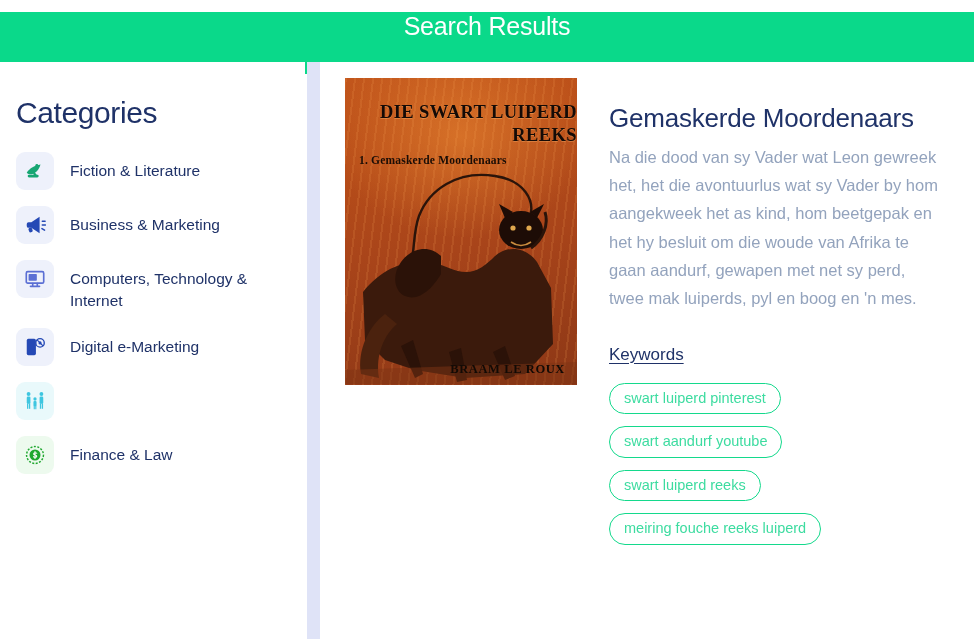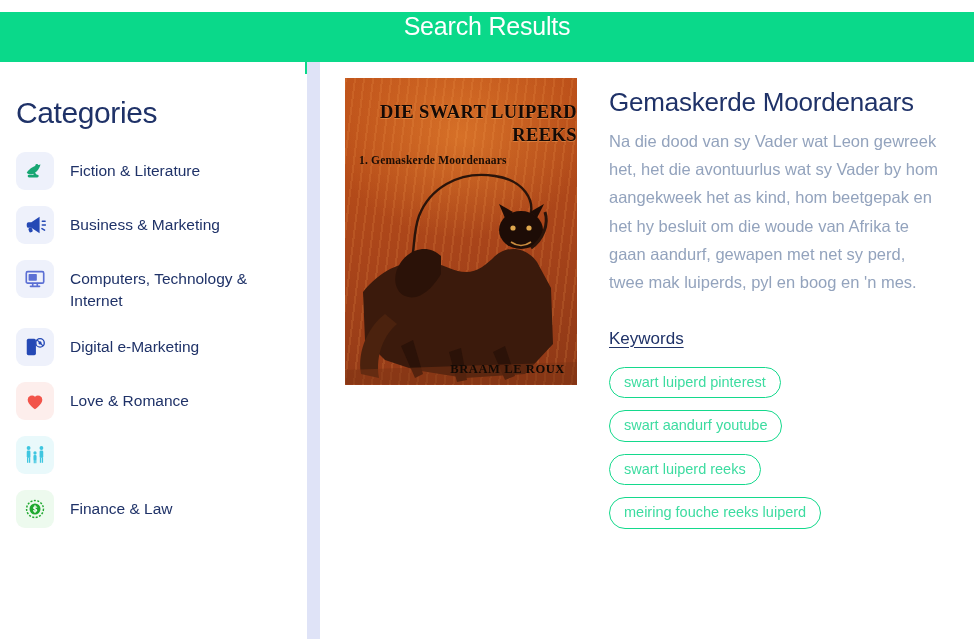--- a/index.html
+++ b/index.html
@@ -142,21 +142,21 @@
     flex: 1 1 auto;
     padding-left: 32px;
     padding-right: 14px;
   }
   .book-title {
     color: #1f3268;
     font-size: 26px;
     font-weight: 400;
     line-height: 1.25;
     letter-spacing: -0.2px;
-    margin: 8px 0 0 0;
+    margin: 24px 0 0 0;
     max-width: 330px;
   }
   .book-desc {
     color: #93a3bd;
     font-size: 16.5px;
     line-height: 1.72;
     margin: 8px 0 0 0;
     max-width: 335px;
     font-weight: 400;
   }
@@ -233,28 +233,20 @@
         <div class="cat-item">
           <span class="cat-icon" style="background: rgb(238, 241, 251);">
             <svg xmlns="http://www.w3.org/2000/svg" width="22" height="22" viewBox="0 0 24 24" fill="#2549b5">
               <rect x="3" y="3" width="10" height="18" rx="1.8"></rect>
               <circle cx="17.5" cy="7.5" r="4.6" fill="none" stroke="#2549b5" stroke-width="1.5"></circle>
               <circle cx="17.5" cy="7.5" r="1.7"></circle>
               <path d="M14 4 L21 11" stroke="#2549b5" stroke-width="1.3"></path>
             </svg>
           </span>
           <span class="cat-label">Digital e-Marketing</span>
-        </div>
-        <div class="cat-item">
-          <span class="cat-icon" style="background: rgb(253, 238, 236);">
-            <svg xmlns="http://www.w3.org/2000/svg" width="22" height="22" viewBox="0 0 24 24" fill="#f2544a">
-              <path d="M12 21s-8-5.1-8-10.3A4.7 4.7 0 0 1 12 7.4 4.7 4.7 0 0 1 20 10.7C20 15.9 12 21 12 21z"></path>
-            </svg>
-          </span>
-          <span class="cat-label">Love &amp; Romance</span>
         </div>
         <div class="cat-item">
           <span class="cat-icon" style="background: rgb(233, 249, 251);">
             <svg xmlns="http://www.w3.org/2000/svg" width="22" height="22" viewBox="0 0 24 24" fill="#3ec6e0">
               <circle cx="5" cy="4.4" r="2.1"></circle>
               <rect x="3" y="7" width="4" height="8" rx="1.4"></rect>
               <rect x="3.3" y="14.5" width="1.4" height="6"></rect>
               <rect x="5.4" y="14.5" width="1.4" height="6"></rect>
               <circle cx="19" cy="4.4" r="2.1"></circle>
               <rect x="17" y="7" width="4" height="8" rx="1.4"></rect>

